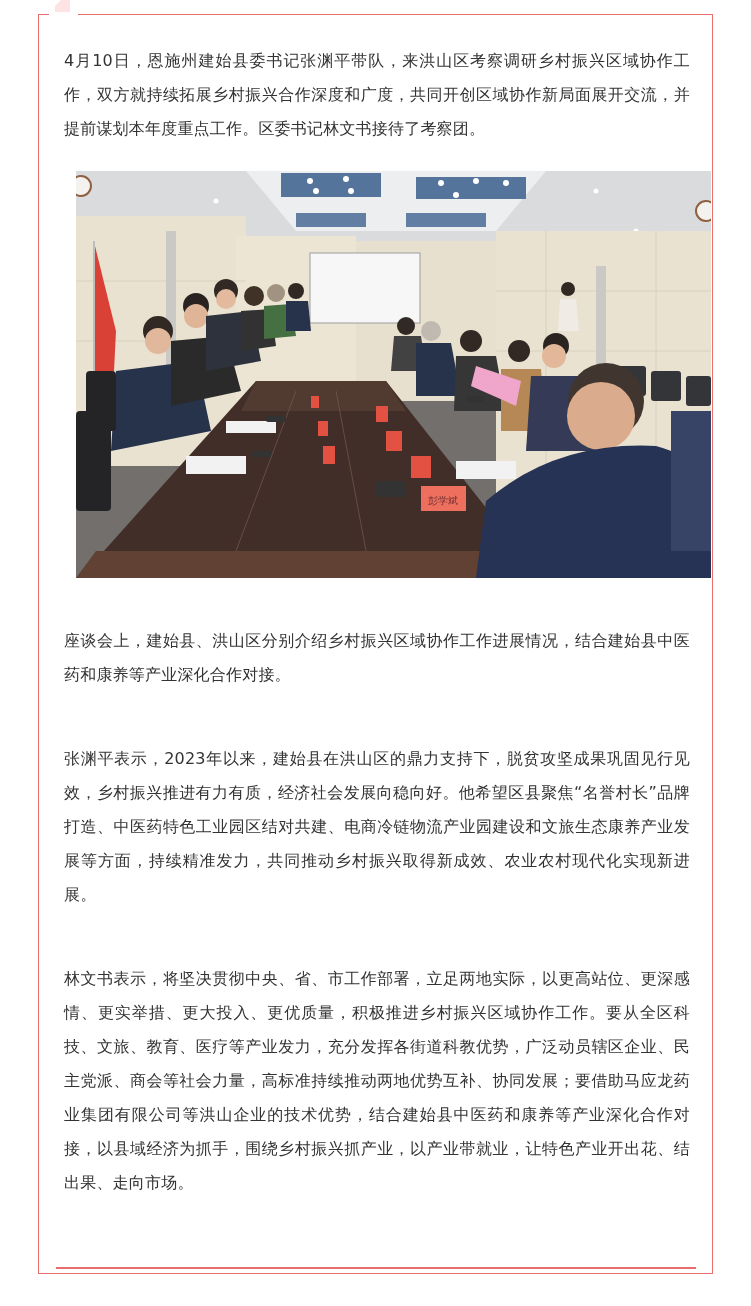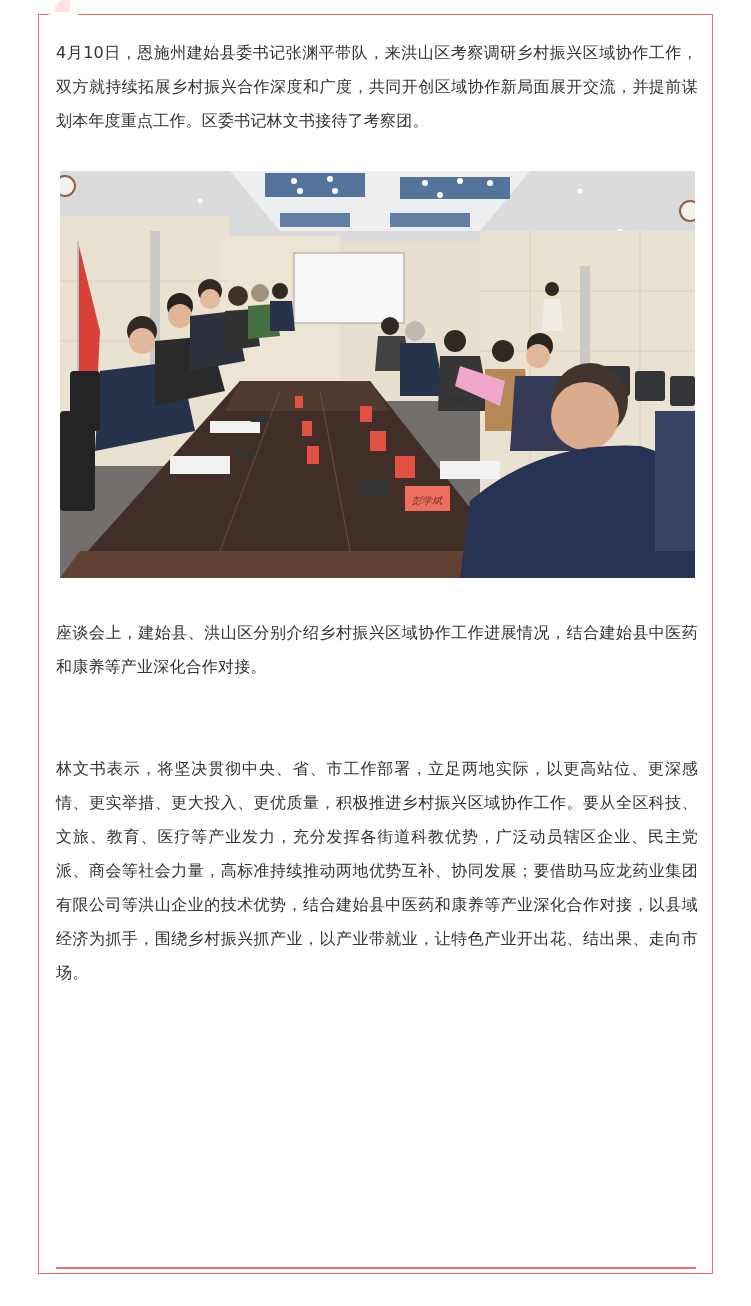--- a/index.html
+++ b/index.html
@@ -44,35 +44,34 @@
       position: absolute;
       left: 56px;
       top: 36px;
       width: 642px;
       color: #333333;
       font-size: 16px;
       line-height: 34px;
       letter-spacing: 0.2px;
     }
     .para {
-      margin: 0;
+      margin: 8px;
       text-align: justify;
     }
     .p-gap {
       height: 34px;
     }
     .photo {
       position: absolute;
-      left: 60px;
+      left: 76px;
       top: 171px;
       width: 635px;
       height: 407px;
       overflow: hidden;
       background: #6d6a67;
-      font-style: italic;
     }
     .bottom-line {
       position: absolute;
       left: 56px;
       top: 1267px;
       width: 640px;
       height: 1.5px;
       background: #e96e6e;
     }
   </style>
@@ -221,18 +220,19 @@
     <circle cx="492" cy="118" r="7" fill="#2a211c"></circle>
     <path d="M484,128 L500,128 L503,160 L482,160 Z" fill="#f0ece4"></path>
 
     <rect x="0" y="0" width="635" height="407" fill="#ffffff" opacity="0.04"></rect>
   </svg>
 </div>
 
 <div class="content" style="top: 616px;">
   <p class="para">座谈会上，建始县、洪山区分别介绍乡村振兴区域协作工作进展情况，结合建始县中医药和康养等产业深化合作对接。</p>
   <div class="p-gap"></div>
+  <p class="para">张渊平表示，2023年以来，建始县在洪山区的鼎力支持下，脱贫攻坚成果巩固见行见效，乡村振兴推进有力有质，经济社会发展向稳向好。他希望区县聚焦“名誉村长”品牌打造、中医药特色工业园区结对共建、电商冷链物流产业园建设和文旅生态康养产业发展等方面，持续精准发力，共同推动乡村振兴取得新成效、农业农村现代化实现新进展。</p>
   <div class="p-gap"></div>
   <p class="para">林文书表示，将坚决贯彻中央、省、市工作部署，立足两地实际，以更高站位、更深感情、更实举措、更大投入、更优质量，积极推进乡村振兴区域协作工作。要从全区科技、文旅、教育、医疗等产业发力，充分发挥各街道科教优势，广泛动员辖区企业、民主党派、商会等社会力量，高标准持续推动两地优势互补、协同发展；要借助马应龙药业集团有限公司等洪山企业的技术优势，结合建始县中医药和康养等产业深化合作对接，以县域经济为抓手，围绕乡村振兴抓产业，以产业带就业，让特色产业开出花、结出果、走向市场。</p>
   <div class="p-gap"></div>
 </div>
 
 <div class="bottom-line"></div>
 
 </body></html>

